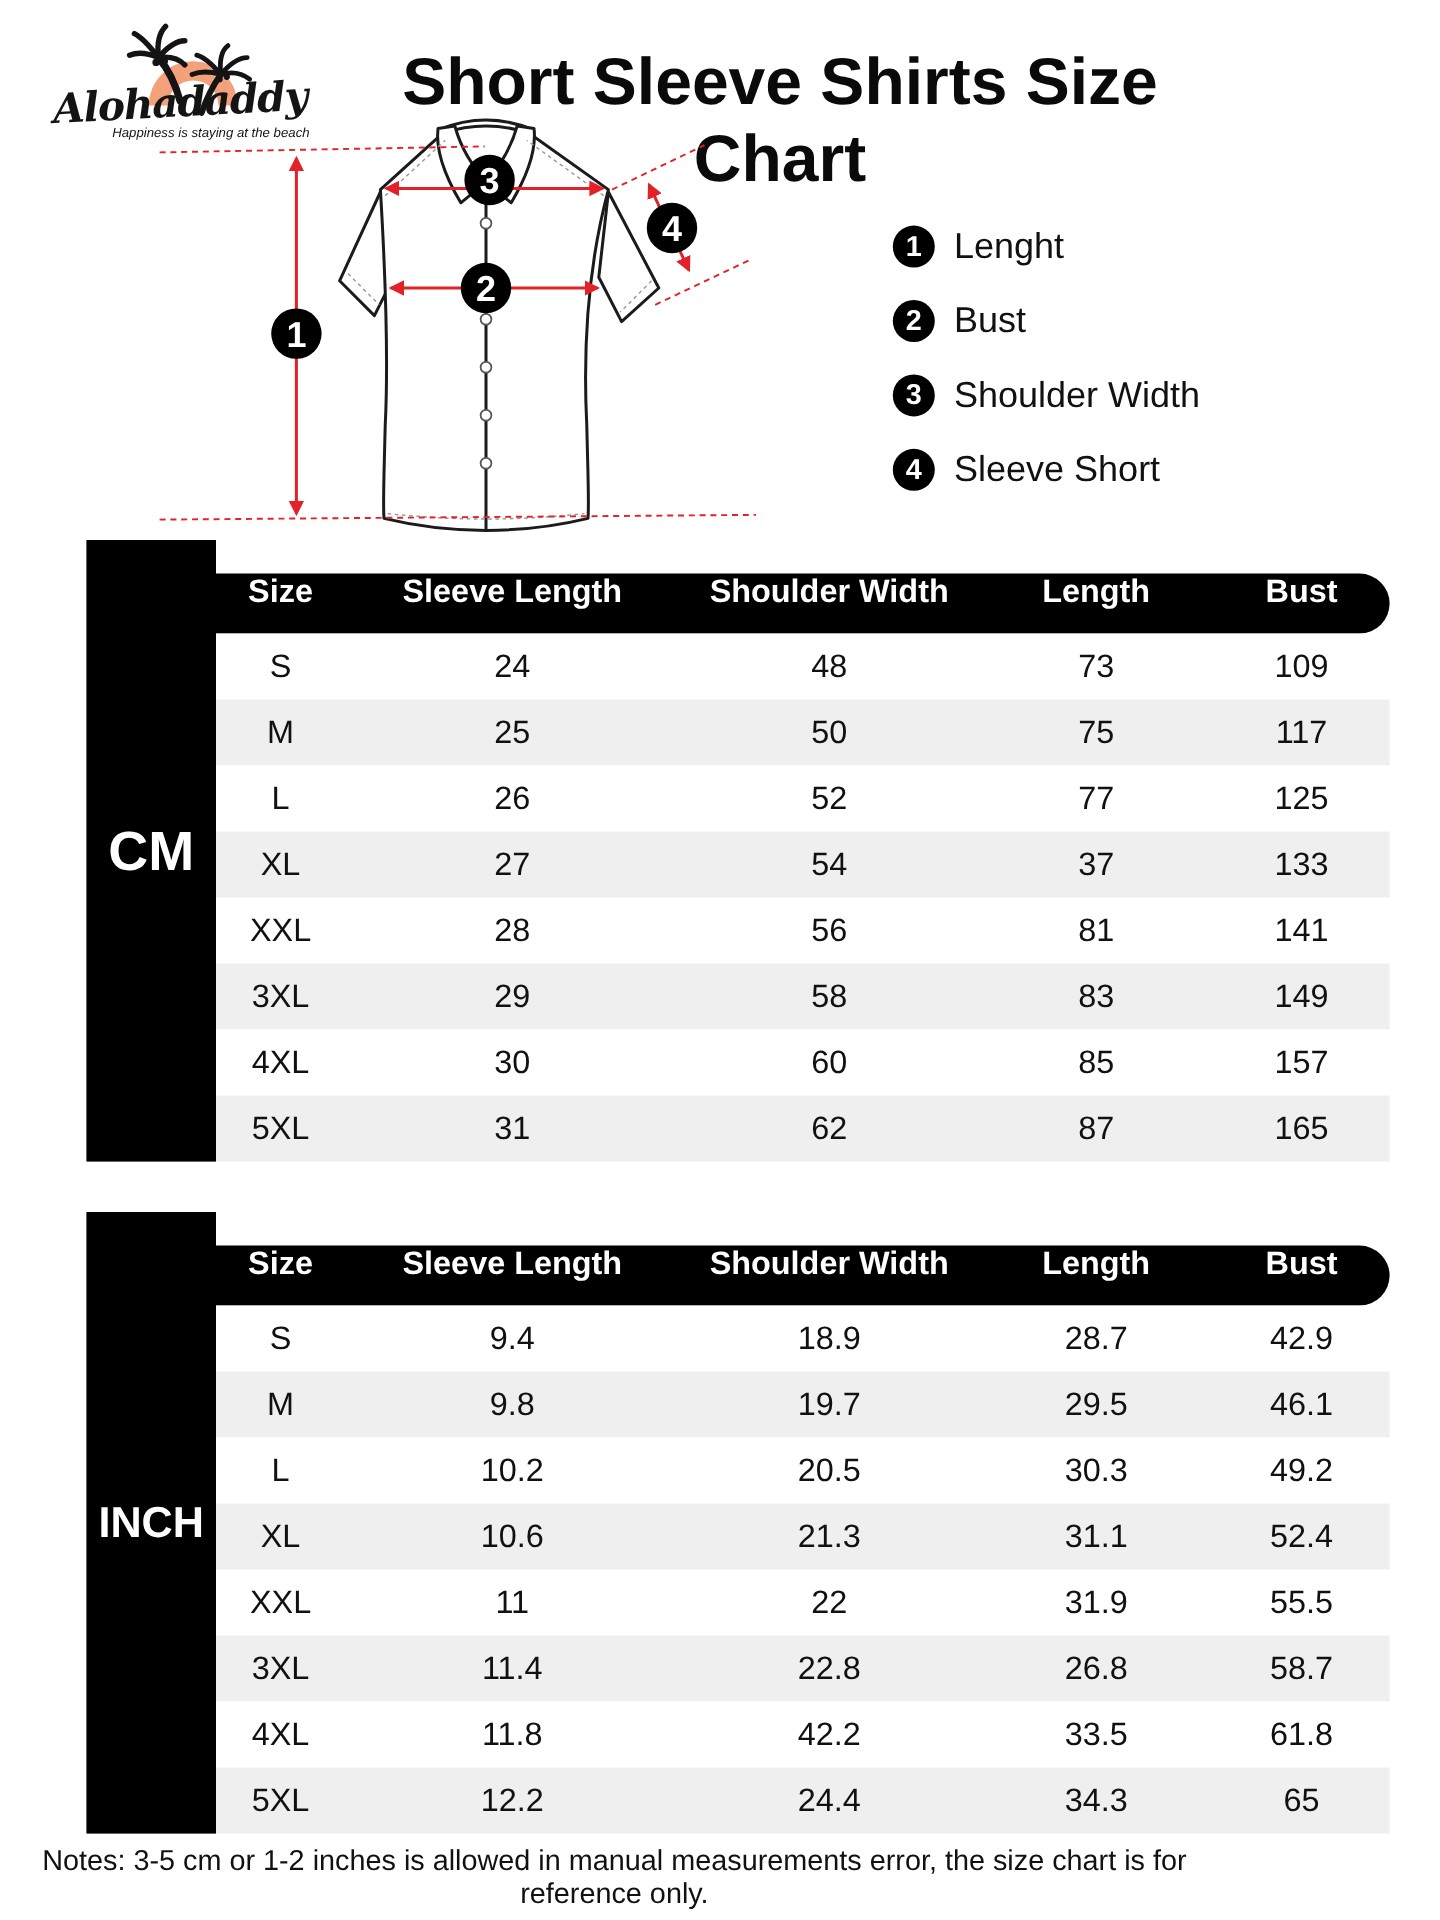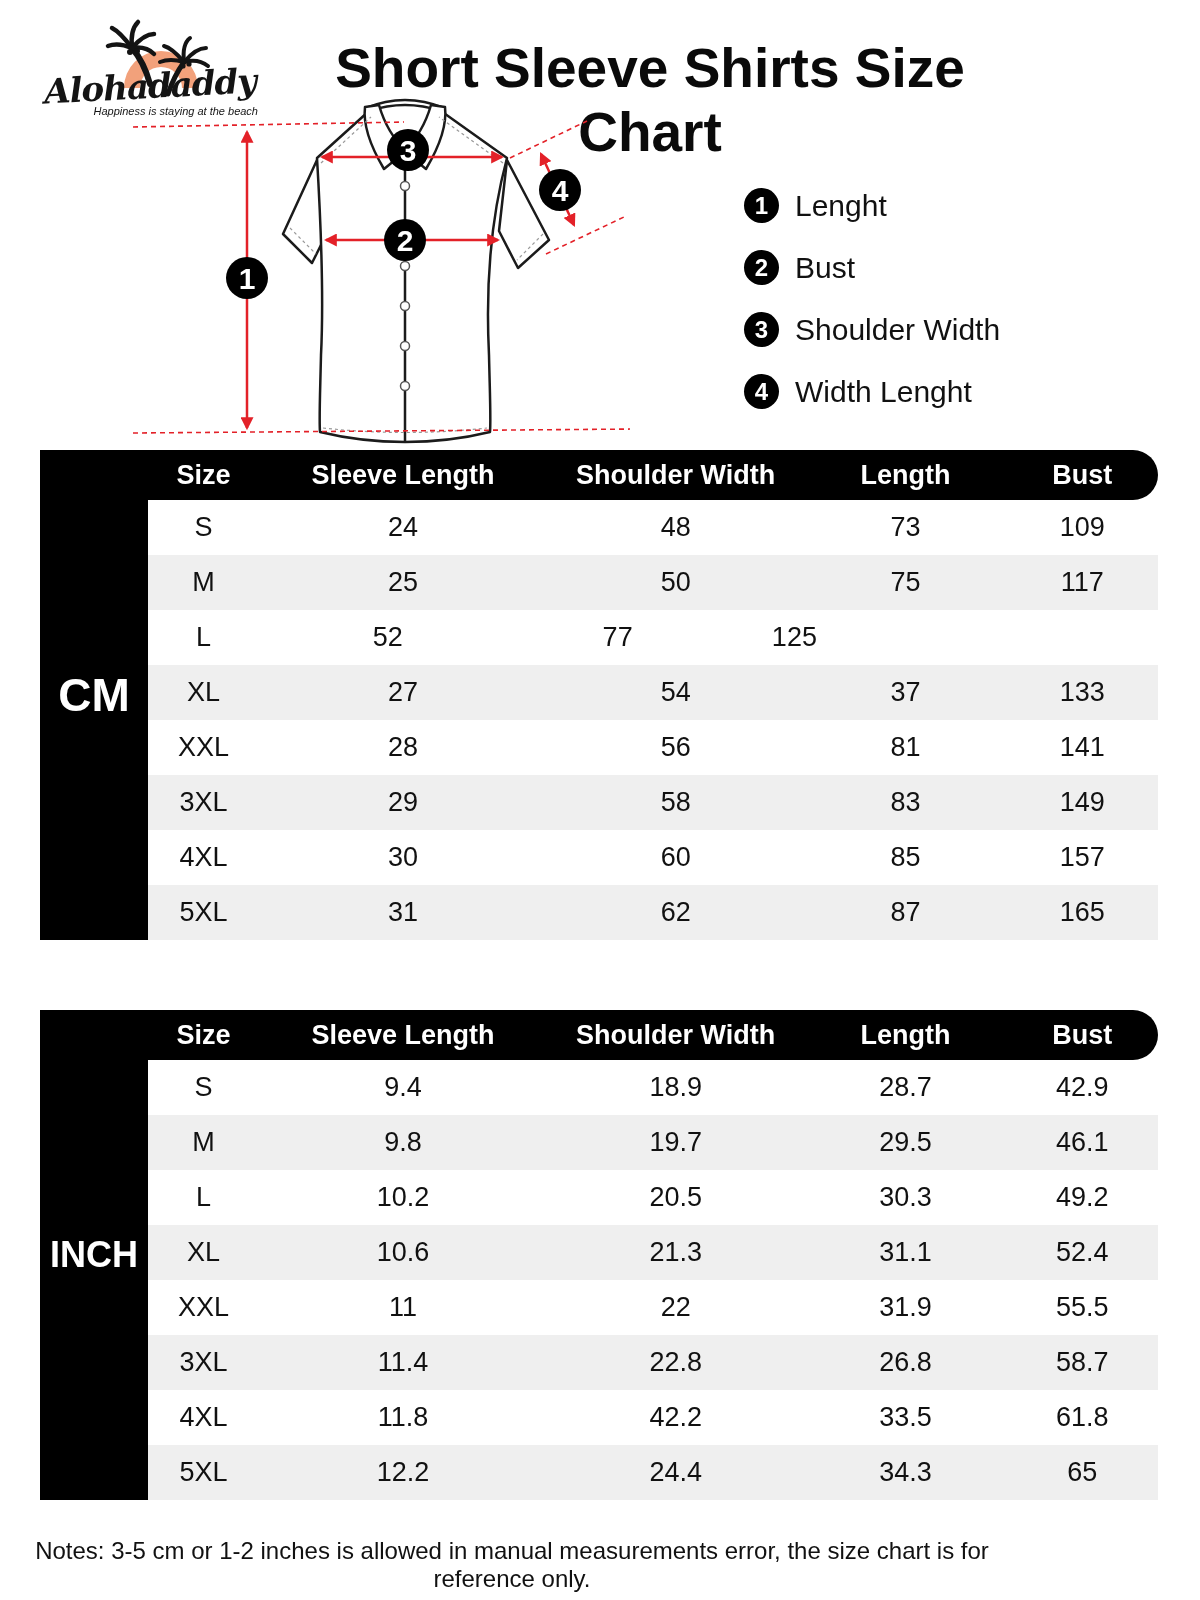--- a/index.html
+++ b/index.html
@@ -35,28 +35,28 @@
     display:flex;align-items:center;justify-content:center;
     font-size:24px;font-weight:bold;margin-right:16px;flex:0 0 35px;
   }
   .legend-label{font-size:30px;color:#111;white-space:nowrap;}
   
   .size-table{position:absolute;left:40px;width:1118px;display:flex;}
   .table-cm{top:450px;}
   .table-inch{top:1010px;}
   .unit-col{
     width:108px;flex:0 0 108px;background:#000;color:#fff;
-    display:flex;align-items:center;justify-content:center;font-weight:bold;
+    display:flex;align-items:center;justify-content:center;font-weight:bold;margin-left:32px;
   }
   .unit-cm .unit-col{font-size:46px;}
   .unit-inch .unit-col{font-size:36px;}
   .data-col{flex:1;display:flex;flex-direction:column;}
   .header-row{
     height:50px;flex:0 0 50px;background:#000;border-radius:0 26px 26px 0;
-    display:flex;align-items:center;color:#fff;font-weight:bold;font-size:27px;
+    display:flex;align-items:flex-start;color:#fff;font-weight:bold;font-size:27px;margin-top:28px;
   }
   .data-row{height:55px;flex:0 0 55px;display:flex;align-items:center;font-size:27px;color:#111;background:#fff;}
   .data-row.alt{background:#efefef;}
   .cell{text-align:center;}
   .col0{width:11%;}.col1{width:28.5%;}.col2{width:25.5%;}.col3{width:20%;}.col4{width:15%;}
   
   .notes{position:absolute;left:0;top:1537px;width:1024px;text-align:center;font-size:24px;color:#111;}
 </style>
 </head>
 <body>
@@ -157,21 +157,21 @@
   <div class="legend-item">
     <span class="badge">2</span>
     <span class="legend-label">Bust</span>
   </div>
   <div class="legend-item">
     <span class="badge">3</span>
     <span class="legend-label">Shoulder Width</span>
   </div>
   <div class="legend-item">
     <span class="badge">4</span>
-    <span class="legend-label">Width Lenght</span>
+    <span class="legend-label">Sleeve Short</span>
   </div>
 </div>
 
 <div class="size-table table-cm unit-cm">
   <div class="unit-col">CM</div>
   <div class="data-col">
     <div class="header-row">
         <div class="cell col0">Size</div>
         <div class="cell col1">Sleeve Length</div>
         <div class="cell col2">Shoulder Width</div>
@@ -188,20 +188,21 @@
         </div>
         <div class="data-row alt">
           <div class="cell col0">M</div>
           <div class="cell col1">25</div>
           <div class="cell col2">50</div>
           <div class="cell col3">75</div>
           <div class="cell col4">117</div>
         </div>
         <div class="data-row">
           <div class="cell col0">L</div>
+          <div class="cell col1">26</div>
           <div class="cell col2">52</div>
           <div class="cell col3">77</div>
           <div class="cell col4">125</div>
         </div>
         <div class="data-row alt">
           <div class="cell col0">XL</div>
           <div class="cell col1">27</div>
           <div class="cell col2">54</div>
           <div class="cell col3">37</div>
           <div class="cell col4">133</div>

